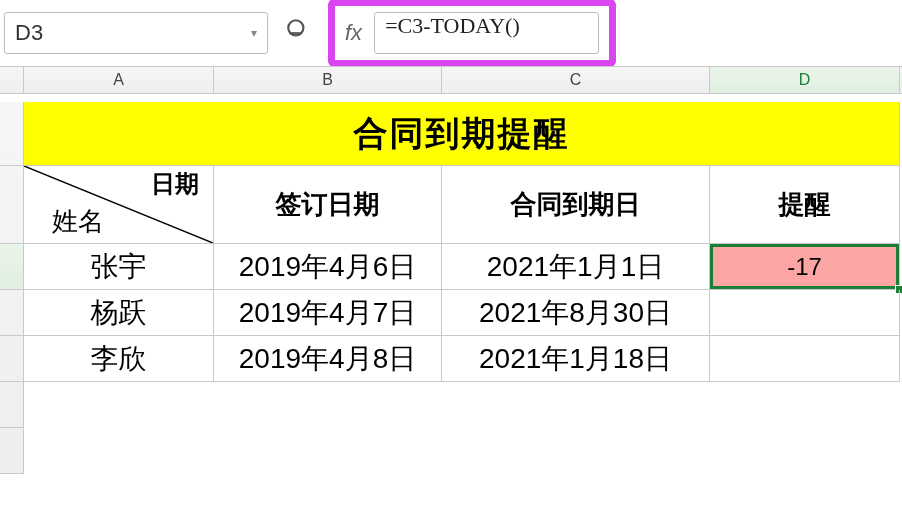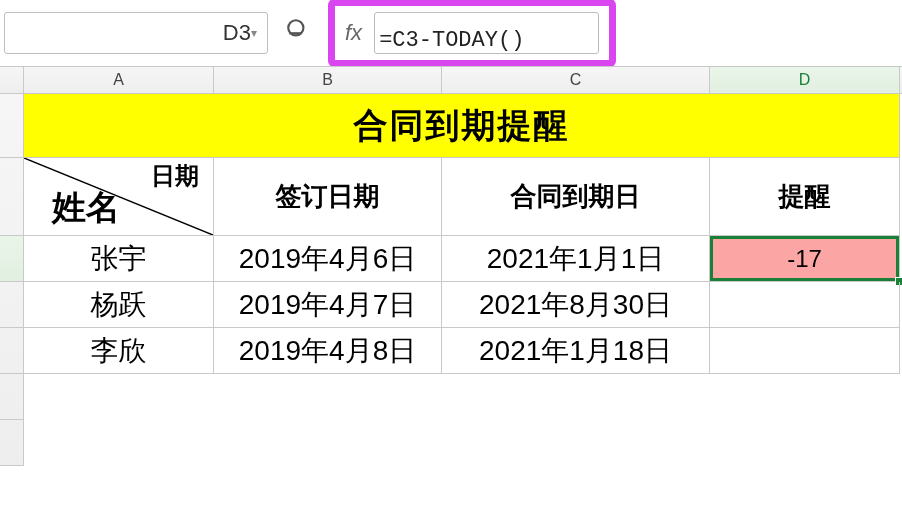--- a/index.html
+++ b/index.html
@@ -28,21 +28,21 @@
     border-radius: 3px;
     background: #fff;
     display: flex;
     align-items: center;
     justify-content: space-between;
     padding: 0 10px;
     font-size: 22px;
     color: #333;
     position: relative;
   }
-  .namebox .nbtext { flex: 1; text-align: right; }
+  .namebox .nbtext { flex: 1; text-align: left; }
   .dropdown-caret {
     font-size: 12px;
     color: #888;
   }
   .searchicon {
     width: 44px;
     text-align: center;
     font-size: 26px;
     color: #555;
   }
@@ -61,24 +61,24 @@
     padding: 0 4px;
     user-select: none;
   }
   .formula {
     min-width: 225px;
     height: 42px;
     border: 1px solid #bdbdbd;
     border-radius: 3px;
     background: #fff;
     display: flex;
-    align-items: flex-end;
-    padding: 0 4px;
+    align-items: flex-start;
+    padding: 0 10px;
     font-size: 22px;
-    font-family: Liberation Mono, monospace;
+    font-family: Liberation Serif, serif;
     color: #222;
   }
   
   .sheet {
     position: relative;
   }
   .colheads {
     display: flex;
     height: 28px;
     background: linear-gradient(#f6f6f6,#eeeeee);
@@ -98,20 +98,21 @@
     align-items: center;
     justify-content: center;
     font-family: Arial, sans-serif;
   }
   .colhead.A { width: 190px; }
   .colhead.B { width: 228px; }
   .colhead.C { width: 268px; }
   .colhead.D { width: 190px; color:#1a7f37; background: linear-gradient(#eaf5ea,#e0efe0); }
   .grid {
     display: flex;
+    margin-top: 8px;
   }
   .rowheads {
     width: 24px;
     display: flex;
     flex-direction: column;
     background: linear-gradient(#f6f6f6,#eeeeee);
     border-right: 1px solid #c9c9c9;
   }
   .rowhead {
     border-bottom: 1px solid #c9c9c9;
@@ -172,22 +173,22 @@
     position: absolute;
     top: 2px;
     right: 14px;
     font-size: 24px;
     font-weight: 700;
   }
   .diag .bottom-label {
     position: absolute;
     bottom: 4px;
     left: 28px;
-    font-size: 34px;
-    font-weight: 700;
+    font-size: 26px;
+    font-weight: 400;
     text-align: center;
   }
   
   .redcell {
     background: #fca5a5;
     color: #000;
     font-size: 24px;
     position: relative;
   }
   .selected-outline {

